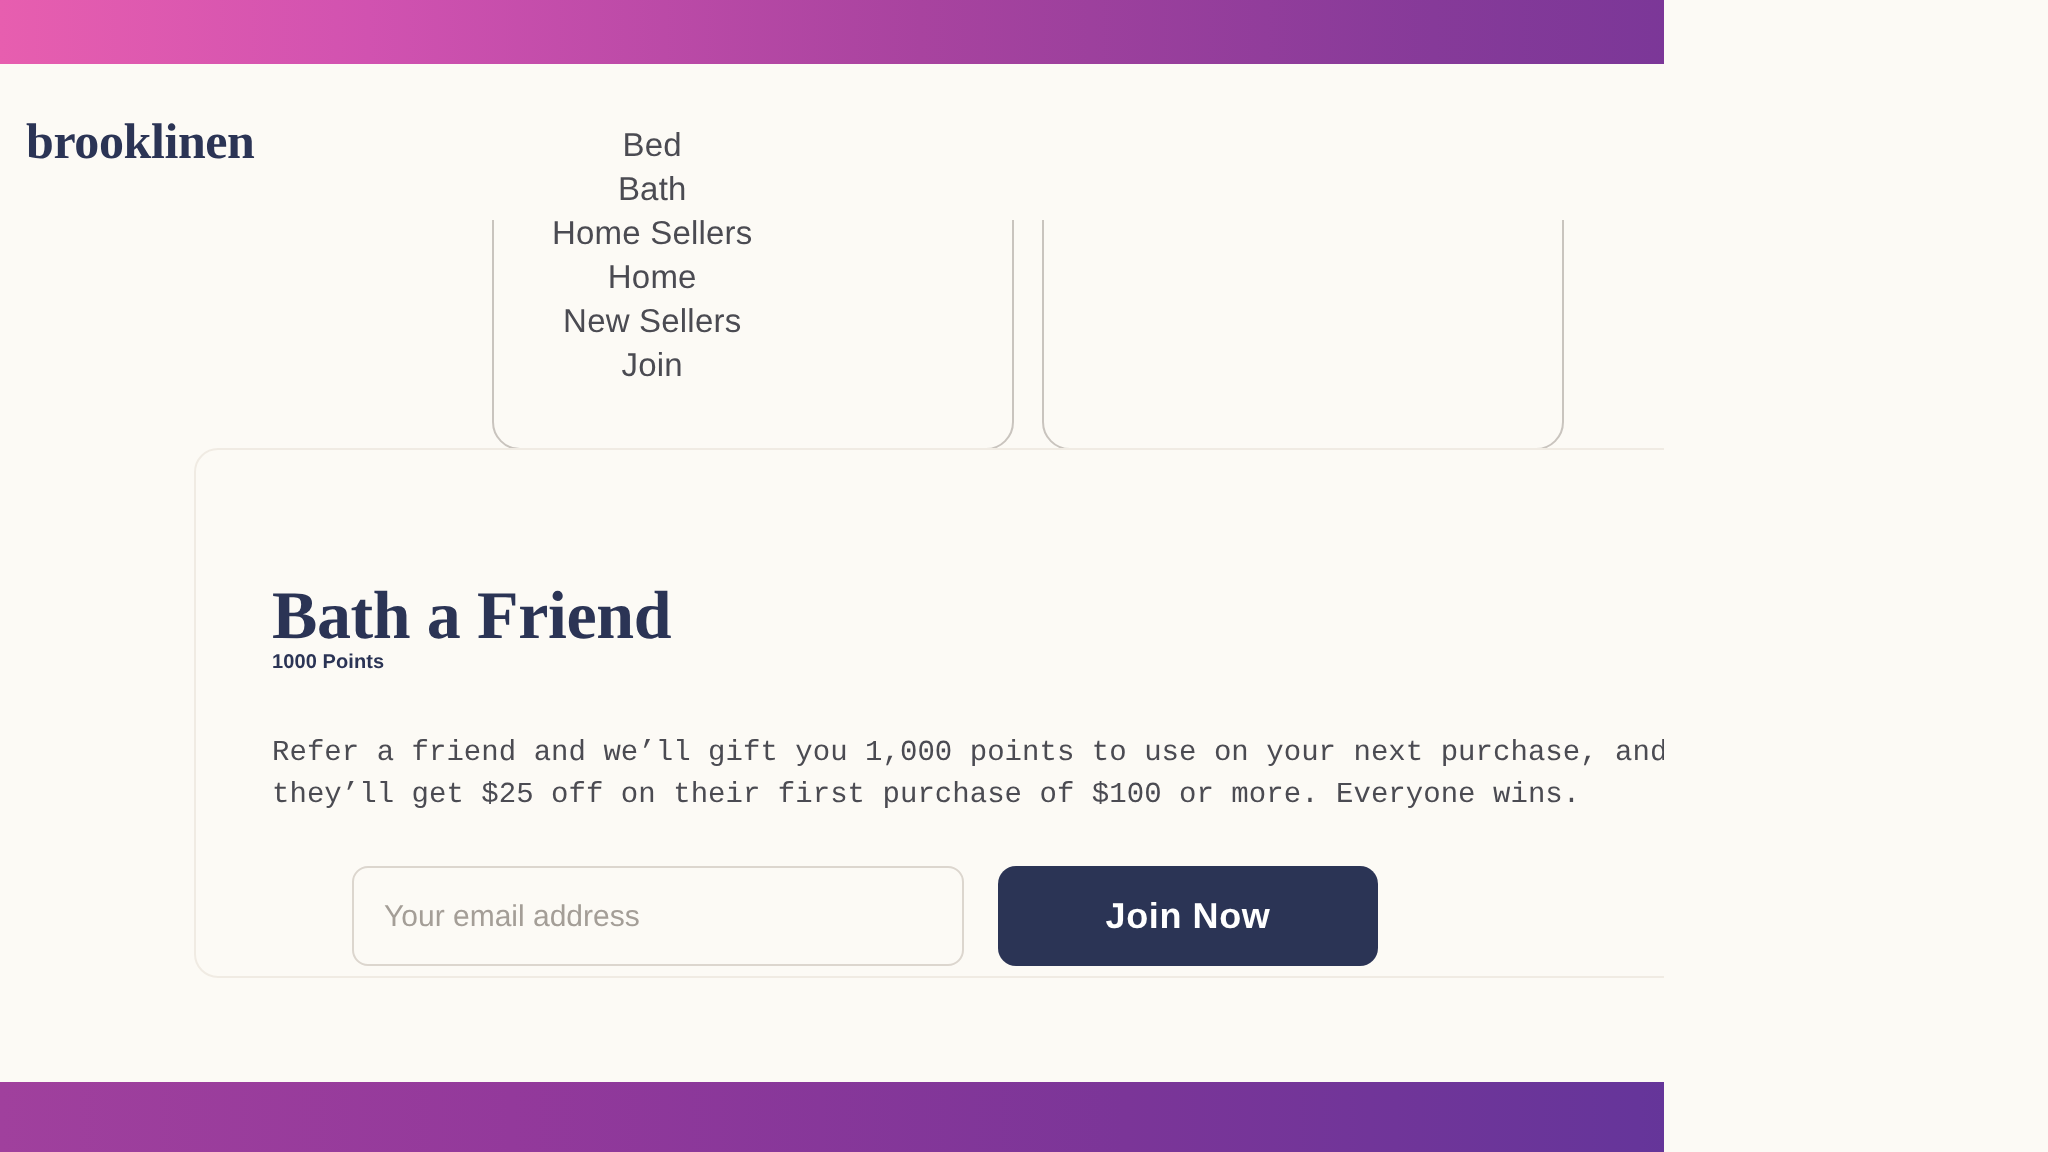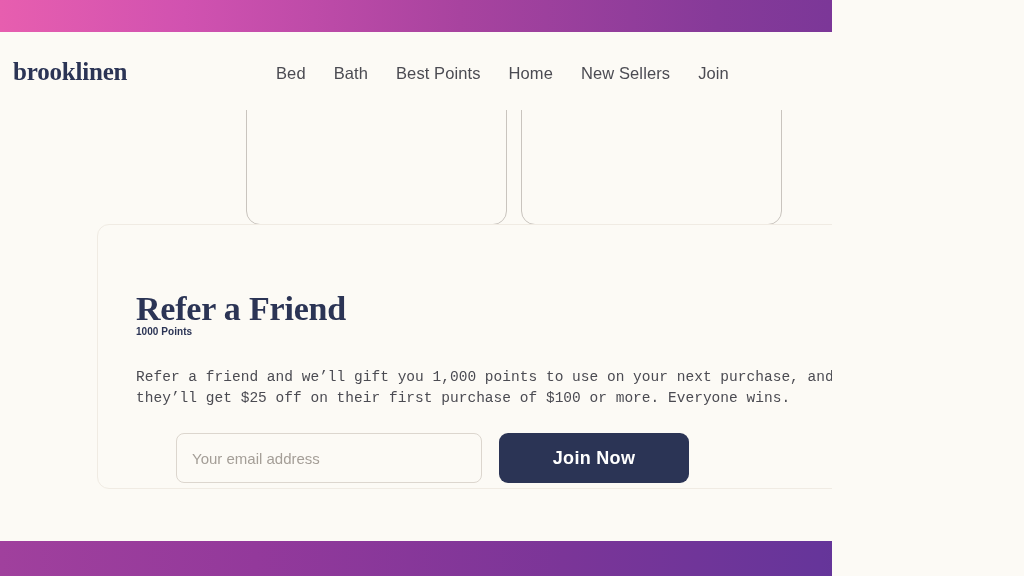--- a/index.html
+++ b/index.html
@@ -70,20 +70,21 @@
     color: #2B3455;
     line-height: 1;
   }
   .nav {
     position: absolute;
     left: 262px;
     top: 30px;
     display: flex;
     align-items: center;
     gap: 0;
+    flex-direction: column;
   }
   .nav-item {
     font-size: 16.5px;
     color: #4B4B52;
     padding: 0 14px;
     line-height: 22px;
     letter-spacing: 0.1px;
     cursor: pointer;
     white-space: nowrap;
   }
@@ -242,21 +243,21 @@
       <div class="tile tile-2"></div>
     </div>
 
     <header class="site-header">
 
       <div class="logo">brooklinen</div>
 
       <nav class="nav">
         <span class="nav-item">Bed</span>
         <span class="nav-item">Bath</span>
-        <span class="nav-item">Best Points</span>
+        <span class="nav-item">Home Sellers</span>
         <span class="nav-item">Home</span>
         <span class="nav-item">New Sellers</span>
         <span class="nav-item">Join</span>
       </nav>
 
       <div class="header-icons">
 
         <div class="icon-btn">
           <svg width="21" height="21" viewBox="0 0 24 24" fill="none" stroke="#4B4B52" stroke-width="1.5" stroke-linecap="round" stroke-linejoin="round">
             <rect x="2.5" y="5" width="19" height="14" rx="1.2"></rect>
@@ -283,21 +284,21 @@
           <svg width="19" height="19" viewBox="0 0 24 24" fill="none" stroke="#4B4B52" stroke-width="1.6" stroke-linecap="round" stroke-linejoin="round">
             <path d="M4.6 8 H19.4 V21 H4.6 Z"></path>
             <path d="M8.6 8 V6.2 A3.4 3.4 0 0 1 15.4 6.2 V8"></path>
           </svg>
         </div>
 
       </div>
     </header>
 
     <section class="refer-card">
-      <h2 class="refer-title">Refer a Friend</h2>
+      <h2 class="refer-title">Bath a Friend</h2>
       <div class="refer-points">1000 Points</div>
       <p class="refer-desc">Refer a friend and we’ll gift you 1,000 points to use on your next purchase, and they’ll get $25 off on their first purchase of $100 or more. Everyone wins.</p>
 
       <div class="refer-form">
         <input class="email-input" type="text" placeholder="Your email address" value="" style="">
         <button class="join-btn">Join Now</button>
       </div>
     </section>
 
   </div>

